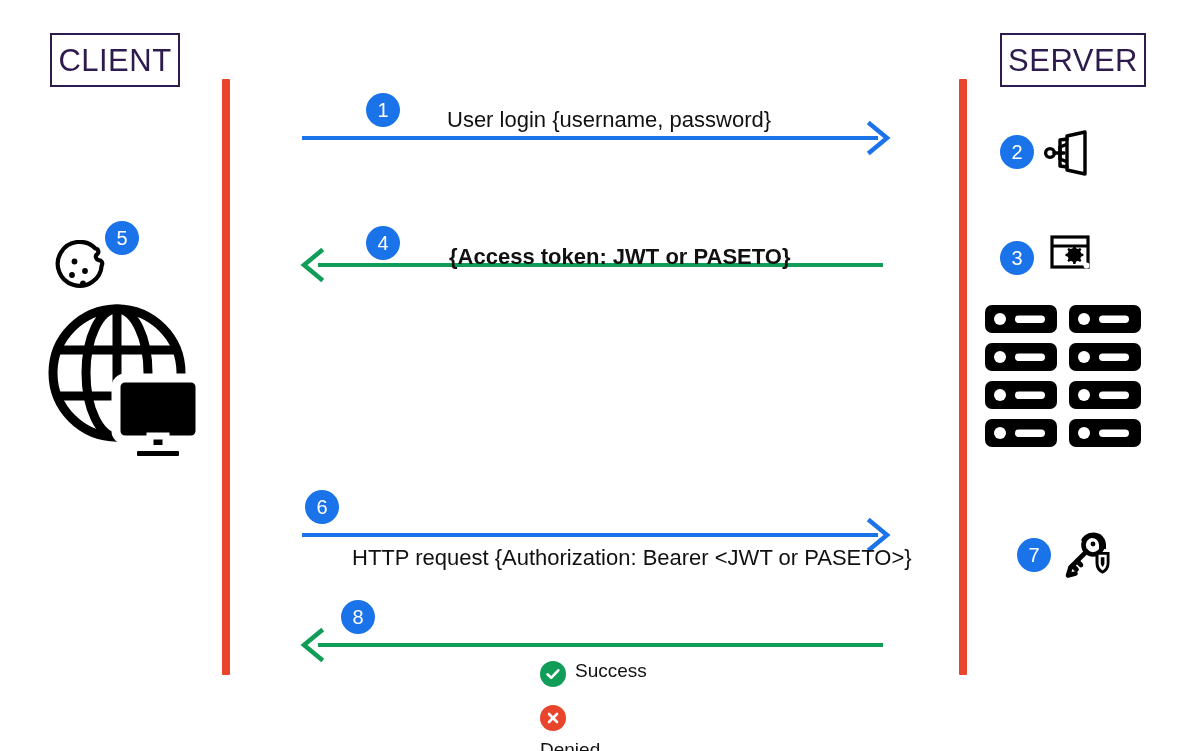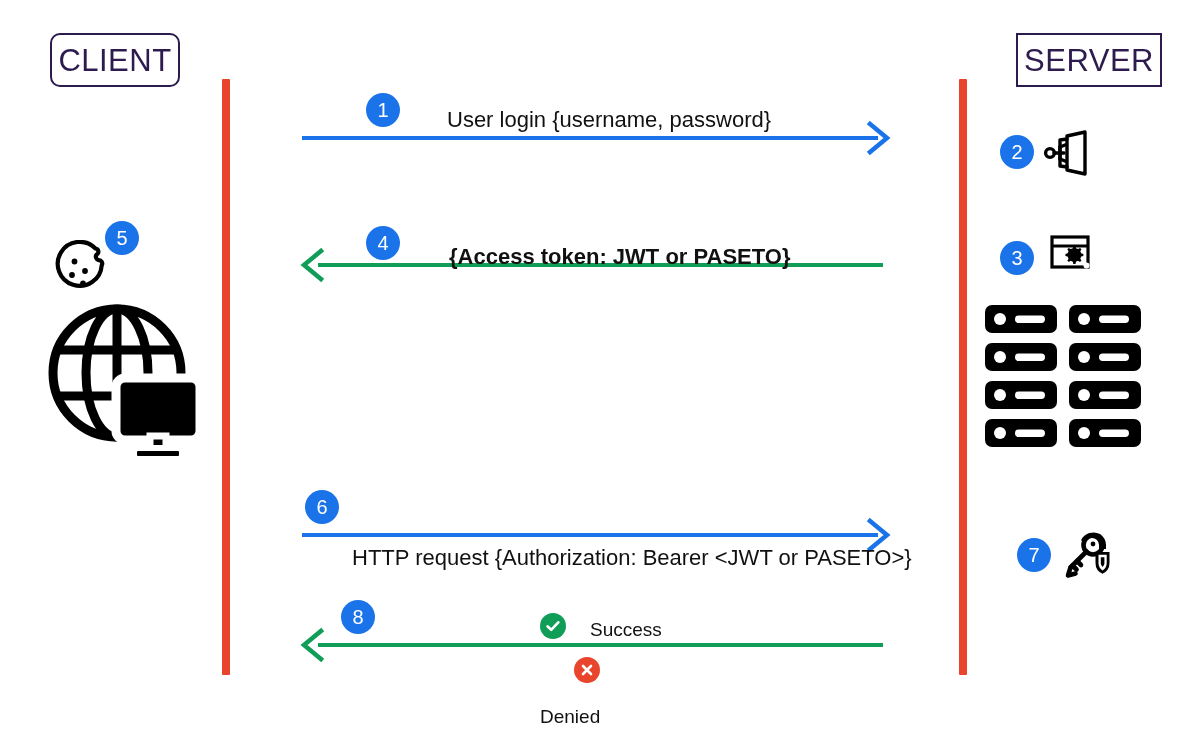--- a/index.html
+++ b/index.html
@@ -28,22 +28,22 @@
     justify-content: center;
     box-sizing: border-box;
   }
   .actor-label {
     font-size: 31px;
     color: #2d1b4e;
     letter-spacing: 0.5px;
     line-height: 1;
     white-space: nowrap;
   }
-  #actor-client { left: 50px;  top: 33px; width: 130px; height: 54px; border-radius: 10px; }
-  #actor-server { left: 1000px; top: 33px; width: 146px; height: 54px; margin-left: 16px; }
+  #actor-client { left: 50px;  top: 33px; width: 130px; height: 54px; }
+  #actor-server { left: 1000px; top: 33px; width: 146px; height: 54px; }
 
   
   .lifeline {
     position: absolute;
     width: 8px;
     border-radius: 1px;
   }
   #lifeline-client { left: 222px; top: 79px;  height: 596px; background: #e8452c; }
   #lifeline-server { left: 959px; top: 79px;  height: 596px; background: #e8452c; }
 
@@ -79,22 +79,23 @@
     align-items: center;
     justify-content: center;
     line-height: 1;
     box-sizing: border-box;
   }
 
   
   .result-row {
     position: absolute;
     display: flex;
-    align-items: flex-end;
-    gap: 24px;
+    align-items: flex-start;
+    gap: 9px;
+    margin-top: 48px;
   }
   .result-icon {
     width: 26px;
     height: 26px;
     border-radius: 50%;
     display: flex;
     align-items: center;
     justify-content: center;
     flex: none;
   }

